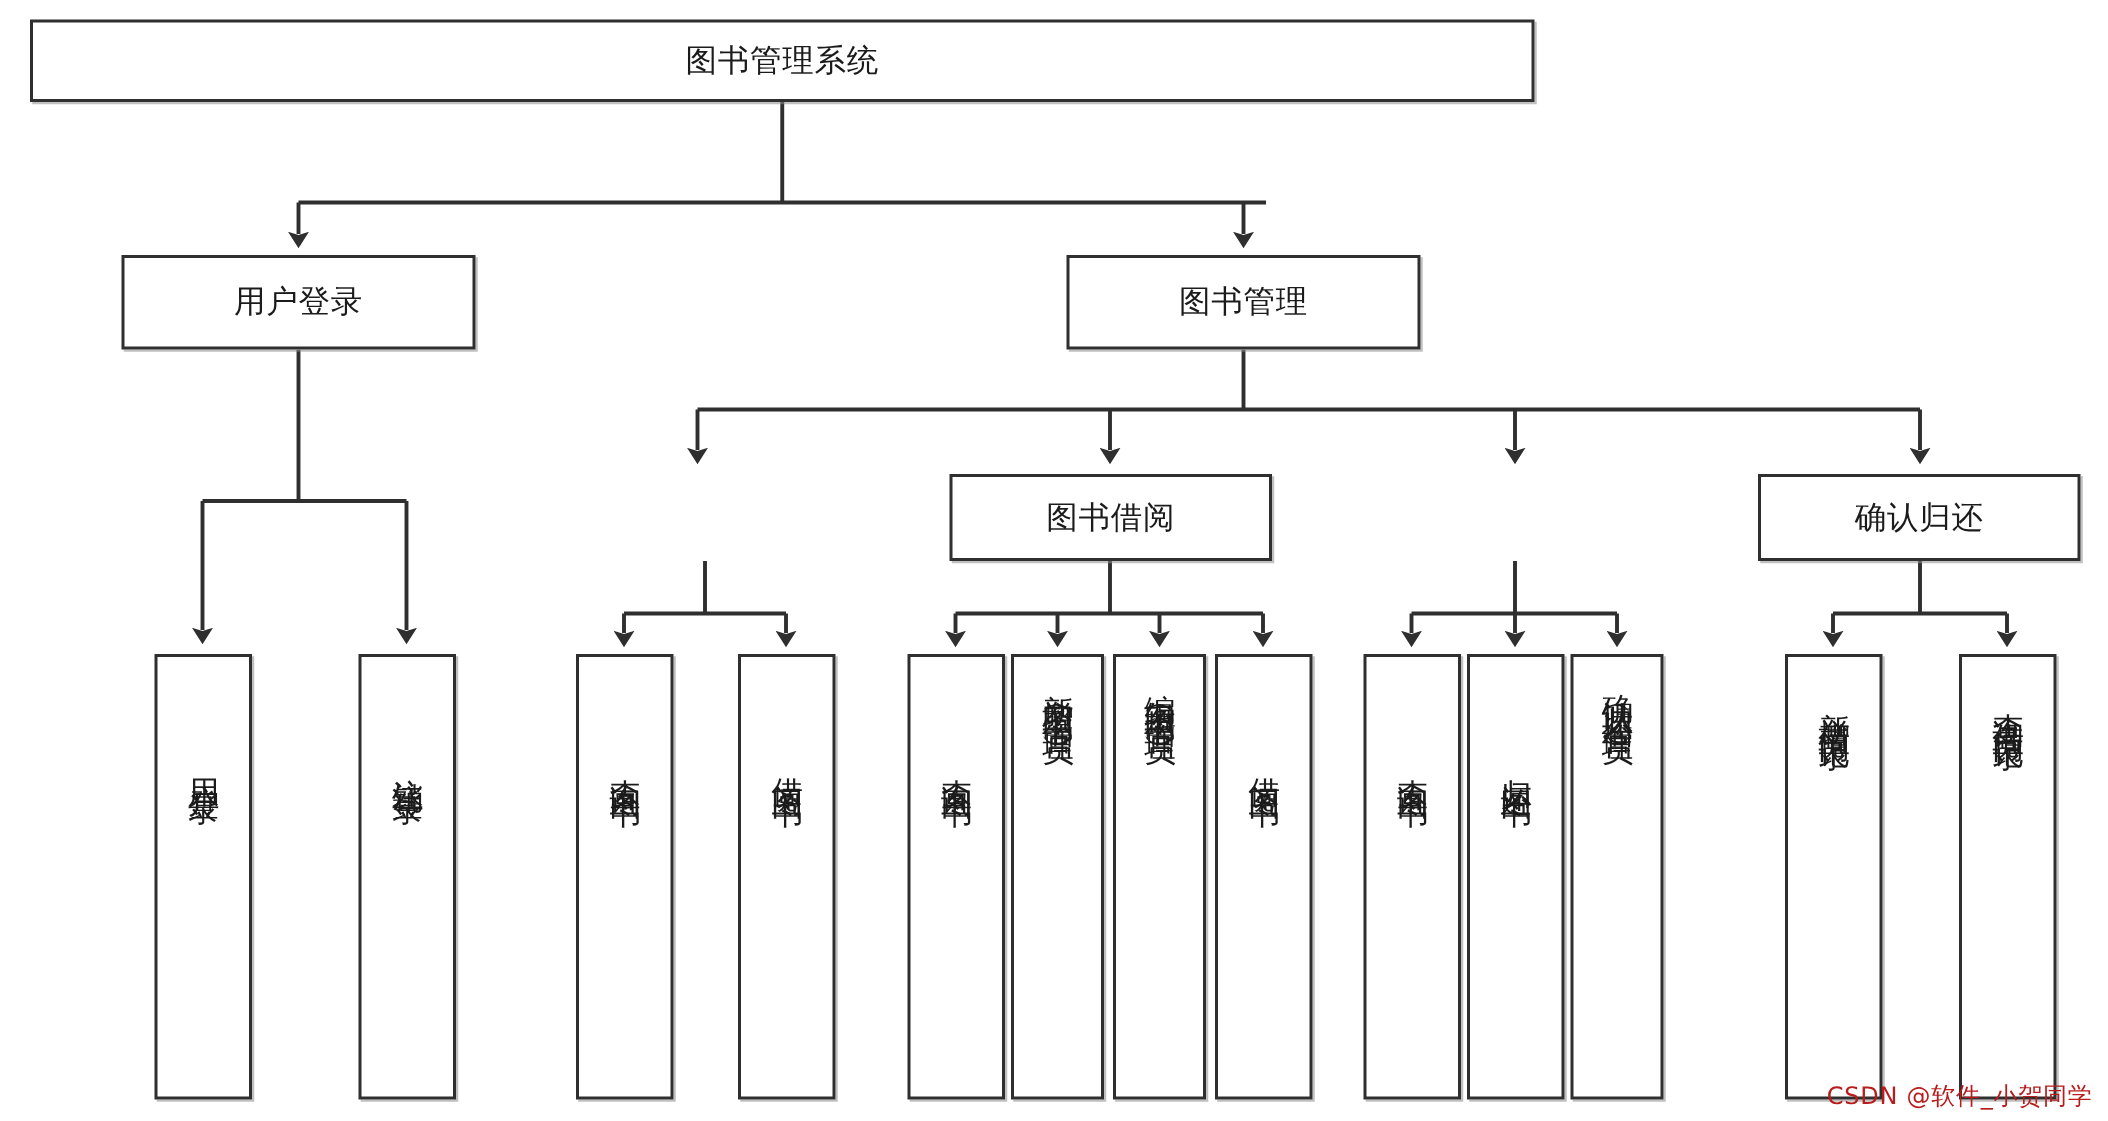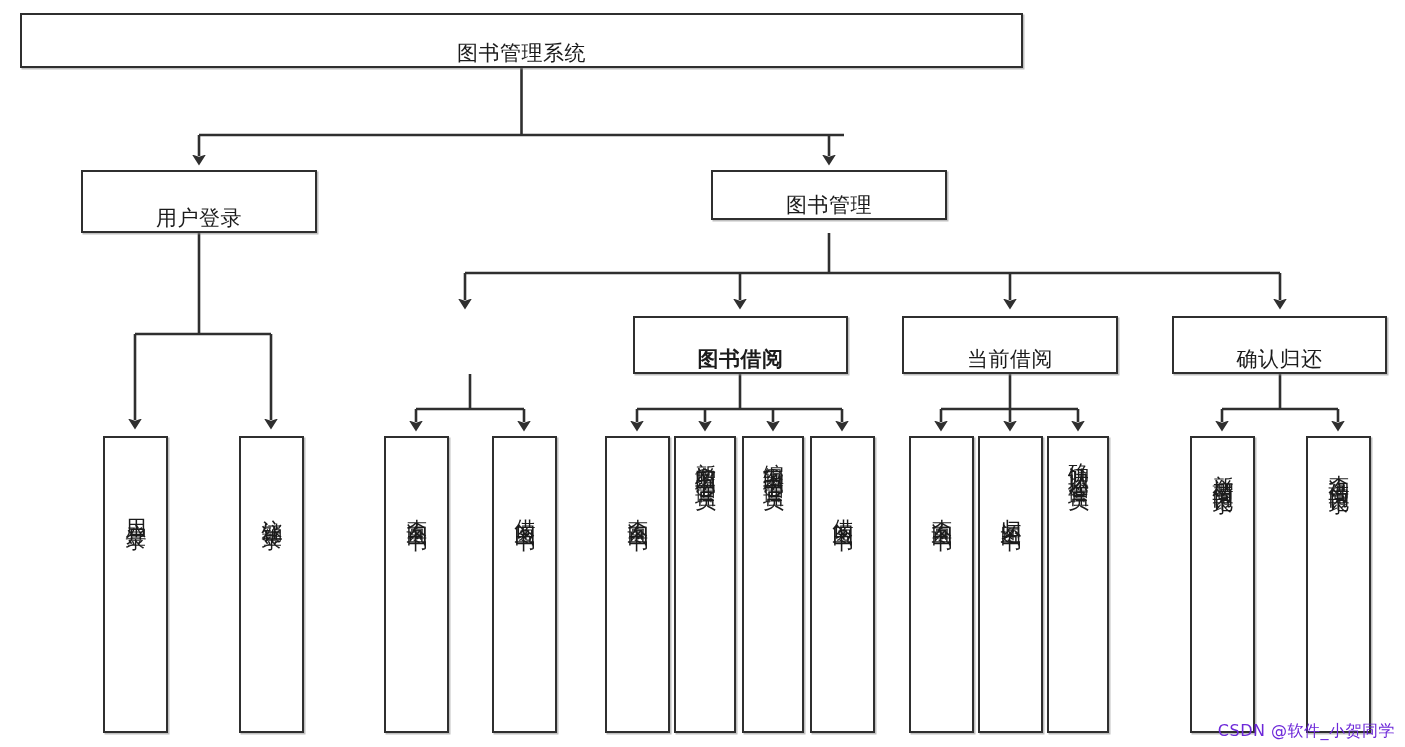--- a/index.html
+++ b/index.html
@@ -24,21 +24,21 @@
     width: 1405px;
     height: 747px;
     pointer-events: none;
   }
   .node {
     position: absolute;
     box-sizing: border-box;
     border: 2px solid #2f2f2f;
     background: #ffffff;
     display: flex;
-    align-items: flex-end;
+    align-items: center;
     justify-content: center;
     box-shadow: 1.5px 1.5px 0 rgba(140,140,140,0.55);
   }
   .node .label {
     color: #1b1b1b;
     font-size: 21px;
     line-height: 1.18;
     letter-spacing: 0.5px;
     text-align: center;
     white-space: nowrap;
@@ -56,21 +56,21 @@
     white-space: nowrap;
   }
   .node.leaf-mid .label { margin-top: 64px; }
   .node.leaf-top .label { margin-top: 8px; }
   .node.leaf-high .label { margin-top: 20px; }
   #watermark {
     position: absolute;
     right: 10px;
     bottom: 5px;
     font-size: 16px;
-    color: #6d28d9;
+    color: #b91c1c;
     letter-spacing: 0.5px;
     white-space: nowrap;
   }
 </style>
 </head>
 <body>
 
 <div id="canvas">
 
   <svg class="wires" viewBox="0 0 1405 747">
@@ -123,29 +123,26 @@
     </g>
   </svg>
 
   <div class="node" style="left:20px; top:13px; width:1003px; height:55px;">
     <span class="label">图书管理系统</span>
   </div>
 
   <div class="node" style="left:81px; top:170px; width:236px; height:63px;">
     <span class="label">用户登录</span>
   </div>
-  <div class="node" style="left:711px; top:170px; width:236px; height:50px;">
+  <div class="node" style="left:711px; top:170px; width:236px; height:63px;">
     <span class="label">图书管理</span>
   </div>
 
-  <div class="node" style="left:633px; top:316px; width:215px; height:58px;font-weight:bold;">
+  <div class="node" style="left:633px; top:316px; width:215px; height:58px;">
     <span class="label">图书借阅</span>
-  </div>
-  <div class="node" style="left:902px; top:316px; width:216px; height:58px;">
-    <span class="label">当前借阅</span>
   </div>
   <div class="node" style="left:1172px; top:316px; width:215px; height:58px;">
     <span class="label">确认归还</span>
   </div>
 
   <div class="node vertical leaf-mid" style="left:103px; top:436px; width:65px; height:297px;">
     <span class="label">用户登录</span>
   </div>
   <div class="node vertical leaf-mid" style="left:239px; top:436px; width:65px; height:297px;">
     <span class="label">注销登录</span>

